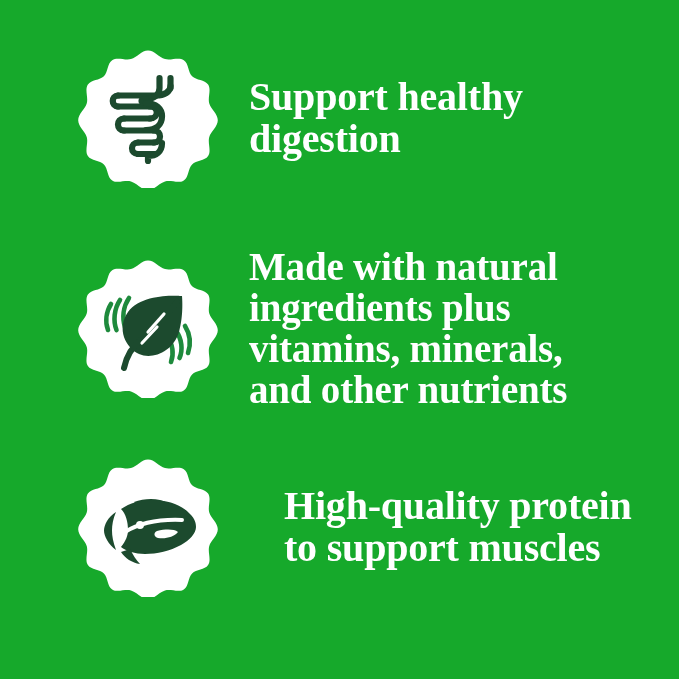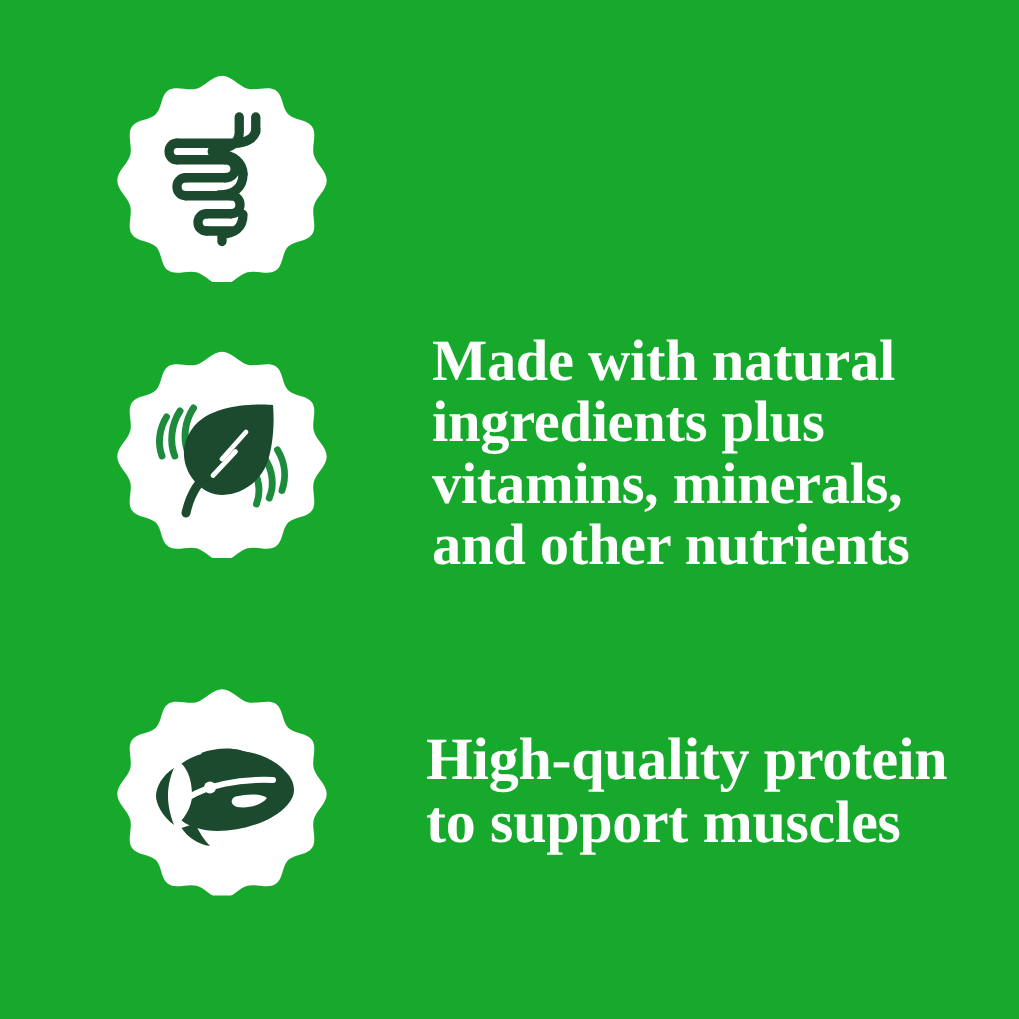--- a/index.html
+++ b/index.html
@@ -23,21 +23,21 @@
 
   .feature-row {
     position: absolute;
     left: 0;
     width: 679px;
     display: flex;
     align-items: center;
   }
 
   #feature-row-1 { top: 48px;  height: 140px; }
-  #feature-row-2 { top: 232px; height: 140px; gap: 39px; }
+  #feature-row-2 { top: 258px; height: 140px; }
   #feature-row-3 { top: 457px; height: 140px; gap: 35px; }
 
   .badge-wrap {
     position: relative;
     width: 140px;
     height: 140px;
     margin-left: 78px;
     flex: 0 0 auto;
   }
 
@@ -116,20 +116,22 @@
         </g>
         <g fill="none" stroke="#1C4A2E" stroke-width="6.2" stroke-linecap="round" stroke-linejoin="round">
           <path d="M81.5 30 L81.5 40 C81.5 47 76 51 68 51"></path>
           <path d="M68 51 C62 51 62 55 68 55"></path>
           <path d="M68 55 C78 55 84 61 84 68"></path>
           <path d="M84 68 C84 77 78 82 68 82"></path>
           <path d="M84 95 C84 104 78 108 70 108 L70 113"></path>
         </g>
       </svg>
     </div>
+    <div class="feature-text" id="feature-text-1">Support healthy
+digestion</div>
   </div>
 
   <div class="feature-row" id="feature-row-2">
     <div class="badge-wrap">
       <svg class="badge-svg" viewBox="0 0 140 140" aria-hidden="true">
         <path d="M70 2.5
                  C76.5 2.5 81 9.5 87 11.1
                  C93 12.7 100.7 8.8 105.8 12.2
                  C110.9 15.6 109.9 24 114.1 28.2
                  C118.3 32.4 126.7 31.4 130.1 36.5

